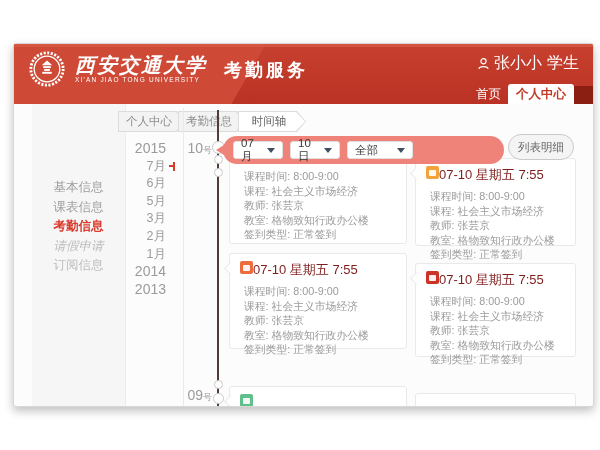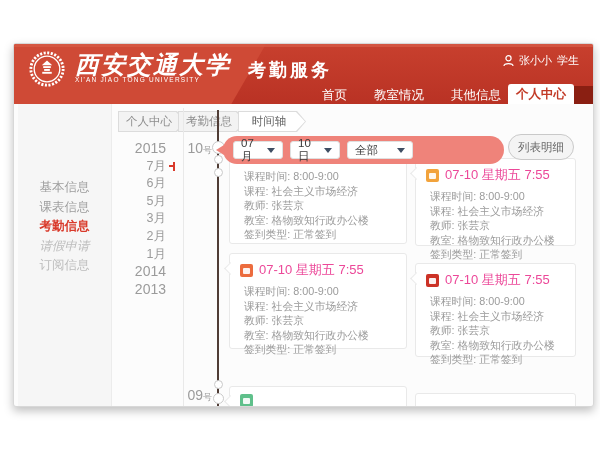--- a/index.html
+++ b/index.html
@@ -6,32 +6,32 @@
   .stage{position:relative;width:600px;height:450px;background:#fff;overflow:hidden;}
   .window{position:absolute;left:13px;top:43px;width:579px;height:362px;background:#fcfcfc;
           border:1px solid #d8d8d8;border-radius:3px;box-shadow:0 4px 10px rgba(0,0,0,.25);overflow:hidden;}
 
   
   .header{position:absolute;left:0;top:0;width:100%;height:60px;background:linear-gradient(180deg,#c8402e,#b93224);overflow:hidden;}
   .header .diag{position:absolute;left:-24px;top:0;width:276px;height:60px;background:#cf4a36;transform:skewX(-30deg);transform-origin:top left;}
   .header .topstripe{position:absolute;left:0;top:0;width:100%;height:3px;background:#d65a46;opacity:.8;}
   .brand{position:absolute;left:14px;top:6px;display:flex;align-items:center;gap:9px;color:#fff;}
   .seal{width:38px;height:38px;flex:0 0 auto;}
-  .uni-zh{font-size:24px;font-weight:bold;font-style:italic;letter-spacing:2px;line-height:22px;}
+  .uni-zh{font-size:20px;font-weight:bold;font-style:italic;letter-spacing:2px;line-height:22px;}
   .uni-en{font-size:6.5px;letter-spacing:1.2px;line-height:8px;}
   .service{font-size:18px;font-weight:bold;letter-spacing:3px;margin-left:8px;padding-top:2px;}
-  .userbox{position:absolute;right:14px;top:9px;display:flex;align-items:center;gap:5px;color:#fff;font-size:11px;}
-  .navlinks{position:absolute;right:92px;top:42px;height:18px;display:flex;align-items:flex-end;gap:27px;}
+  .userbox{position:absolute;right:14px;top:9px;display:flex;align-items:center;gap:5px;color:#fff;font-size:16px;}
+  .navlinks{position:absolute;right:92px;top:42px;height:18px;display:flex;align-items:flex-end;gap:27px;flex-direction:column;}
   .navlink{color:#fff;font-size:12.5px;cursor:pointer;white-space:nowrap;}
   .navtab{position:absolute;right:19px;top:40px;width:66px;height:20px;background:#fff;border-radius:3px 3px 0 0;
           color:#c23a26;font-size:12.5px;font-weight:bold;display:flex;align-items:center;justify-content:center;}
   .navblock{position:absolute;right:0;top:42px;width:19px;height:18px;background:#8a1f12;}
 
   
-  .sidebar{position:absolute;left:4px;top:60px;width:93px;height:302px;background:#f6f6f6;border-right:1px solid #ececec;}
+  .sidebar{position:absolute;left:18px;top:60px;width:93px;height:302px;background:#f6f6f6;border-right:1px solid #ececec;}
   .side-item{position:absolute;left:0;width:100%;text-align:center;font-size:12.5px;color:#9d9d9d;cursor:pointer;}
   .side-item.dim{color:#bcbcbc;}
   .side-item.active{color:#d93a2b;font-weight:bold;}
 
   
   .crumbs{position:absolute;left:104px;top:67px;height:21px;display:flex;}
   .crumb{position:relative;height:21px;width:68px;margin-right:-8px;cursor:pointer;}
   .crumb .shape{position:absolute;inset:0;background:#dcdcdc;
      clip-path:polygon(0 0,calc(100% - 9px) 0,100% 50%,calc(100% - 9px) 100%,0 100%);}
   .crumb .shape-in{position:absolute;inset:1px;background:#f3f3f3;
@@ -64,21 +64,21 @@
   .dd .caret{width:0;height:0;border-left:4px solid transparent;border-right:4px solid transparent;
      border-top:5px solid #3f4e63;margin-left:6px;}
   .dd-year{width:62px;} .dd-month{width:50px;} .dd-day{width:50px;} .dd-type{width:66px;}
   .listbtn{position:absolute;left:494px;top:90px;width:64px;height:24px;background:#f4f4f4;border:1px solid #c9c9c9;
      border-radius:13px;font-size:11.5px;color:#666;display:flex;align-items:center;justify-content:center;cursor:pointer;z-index:30;}
 
   
   .card{position:absolute;background:#fff;border:1px solid #e9e9e9;border-radius:3px;box-sizing:border-box;}
   .card .tail{position:absolute;left:-4.5px;top:10px;width:8px;height:8px;background:#fff;
      border-left:1px solid #e9e9e9;border-bottom:1px solid #e9e9e9;transform:rotate(45deg);}
-  .card-title{display:flex;align-items:center;gap:6px;padding:7px 10px 3px 10px;font-size:13px;color:#ec4899;}
+  .card-title{display:flex;gap:0;padding:7px 10px 3px 10px;font-size:13px;color:#7f1d1d;}
   .badge{width:13px;height:13px;border-radius:2px;position:relative;flex:0 0 auto;}
   .badge::after{content:"";position:absolute;left:3px;right:3px;top:4px;bottom:3px;background:rgba(255,255,255,.92);border-radius:1px;}
   .card-body{padding:2px 10px 6px 14px;}
   .card-body.noTitle{padding-top:27px;}
   .cline{font-size:10.8px;color:#9b9b9b;line-height:14.6px;white-space:nowrap;}
 </style>
 </head>
 <body>
 
 <div class="stage">

